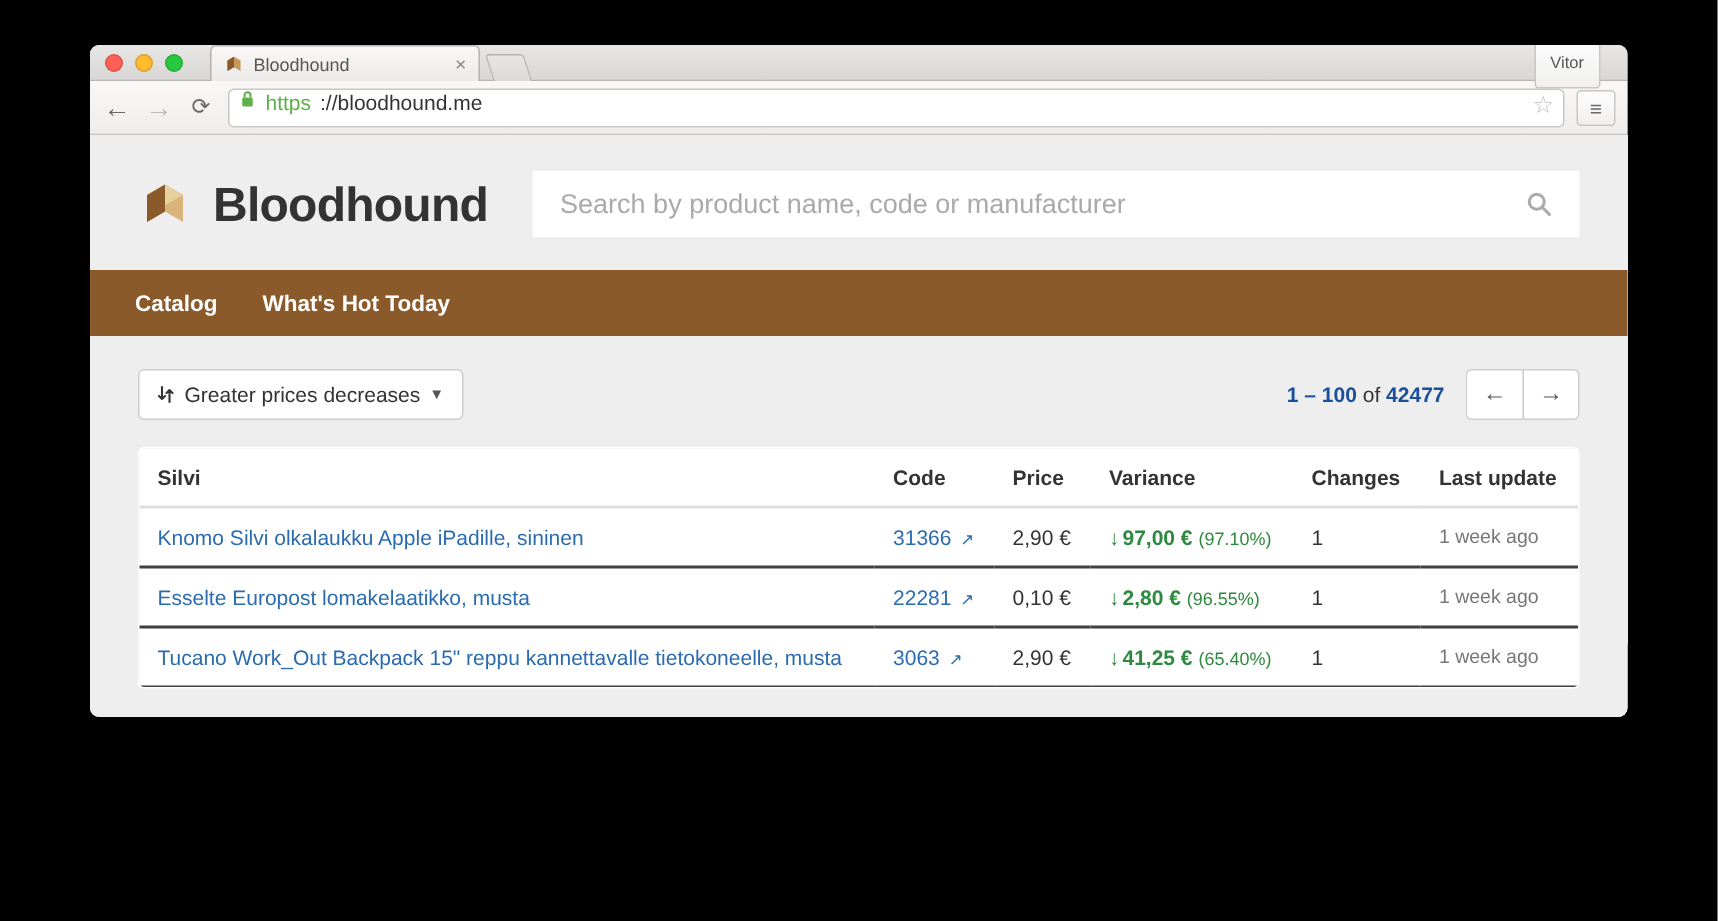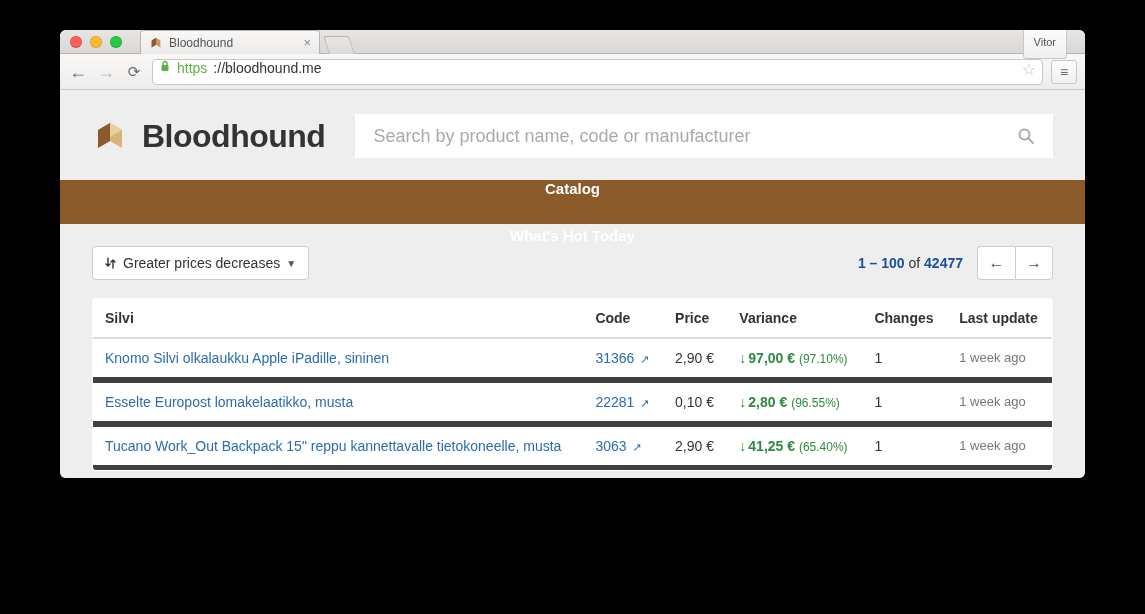--- a/index.html
+++ b/index.html
@@ -142,21 +142,20 @@
   }
   .searchbox input::placeholder { color:#aaa; }
   .search-icon { color:#aaa; }
   .navband {
     background:#8a5a2b;
     height:44px;
     display:flex;
     align-items:center;
     padding:0 30px;
     gap:30px;
-    flex-direction:column;
   }
   .navband a { color:#fff; font-weight:700; font-size:15px; text-decoration:none; }
   .content { padding:22px 32px; }
   .controls-row {
     display:flex;
     align-items:center;
     margin-bottom:18px;
   }
   .sort-btn {
     background:#fff;
@@ -182,21 +181,21 @@
   table.data {
     width:100%;
     background:#fff;
     border:1px solid #ddd;
     border-collapse:collapse;
     border-radius:4px;
     overflow:hidden;
   }
   table.data th, table.data td {
     padding:11px 12px;
-    border-bottom:6px solid #404040;
+    border-bottom:2px solid #404040;
     text-align:left;
     vertical-align:top;
   }
   table.data th {
     border-bottom:2px solid #ddd;
     font-weight:700;
     color:#333;
   }
   .col-code, .col-price, .col-changes, .col-update { text-align:right; }
   th.col-variance { text-align:center; }

